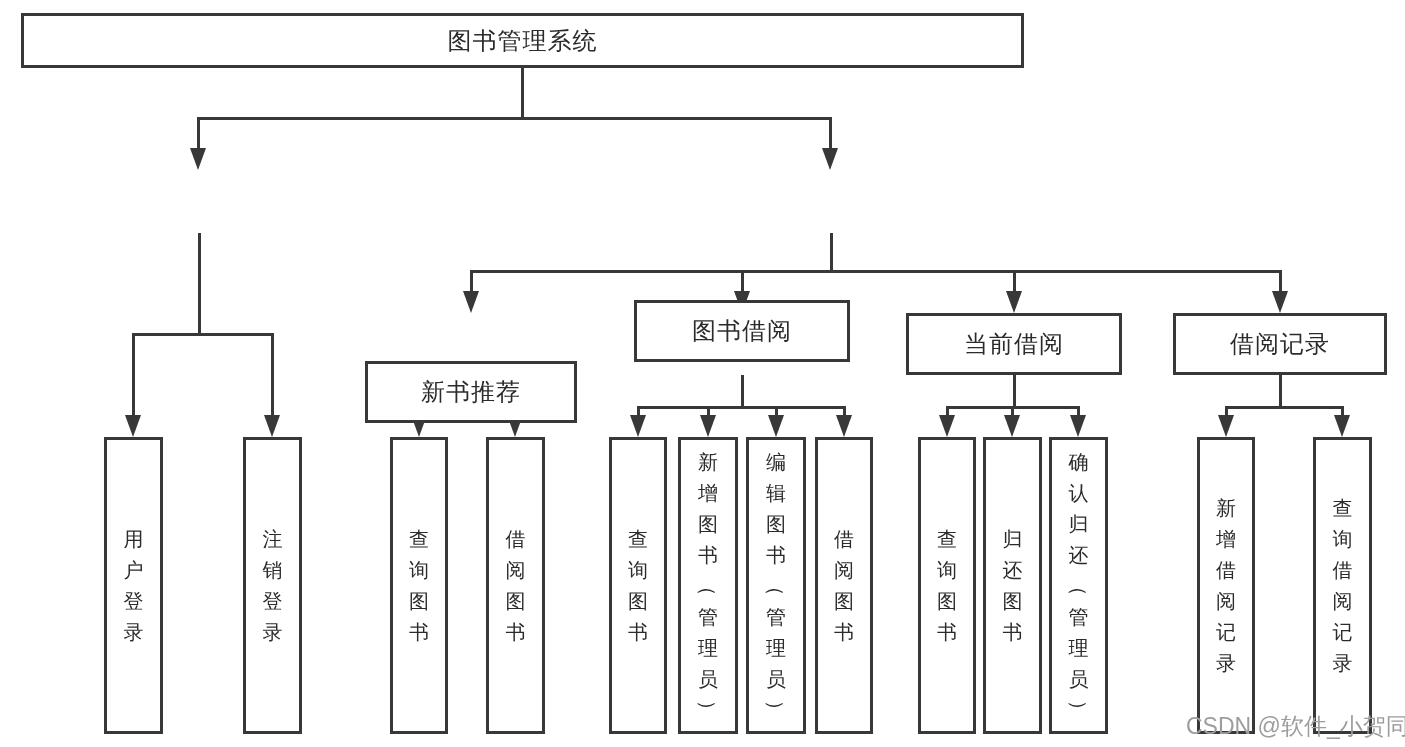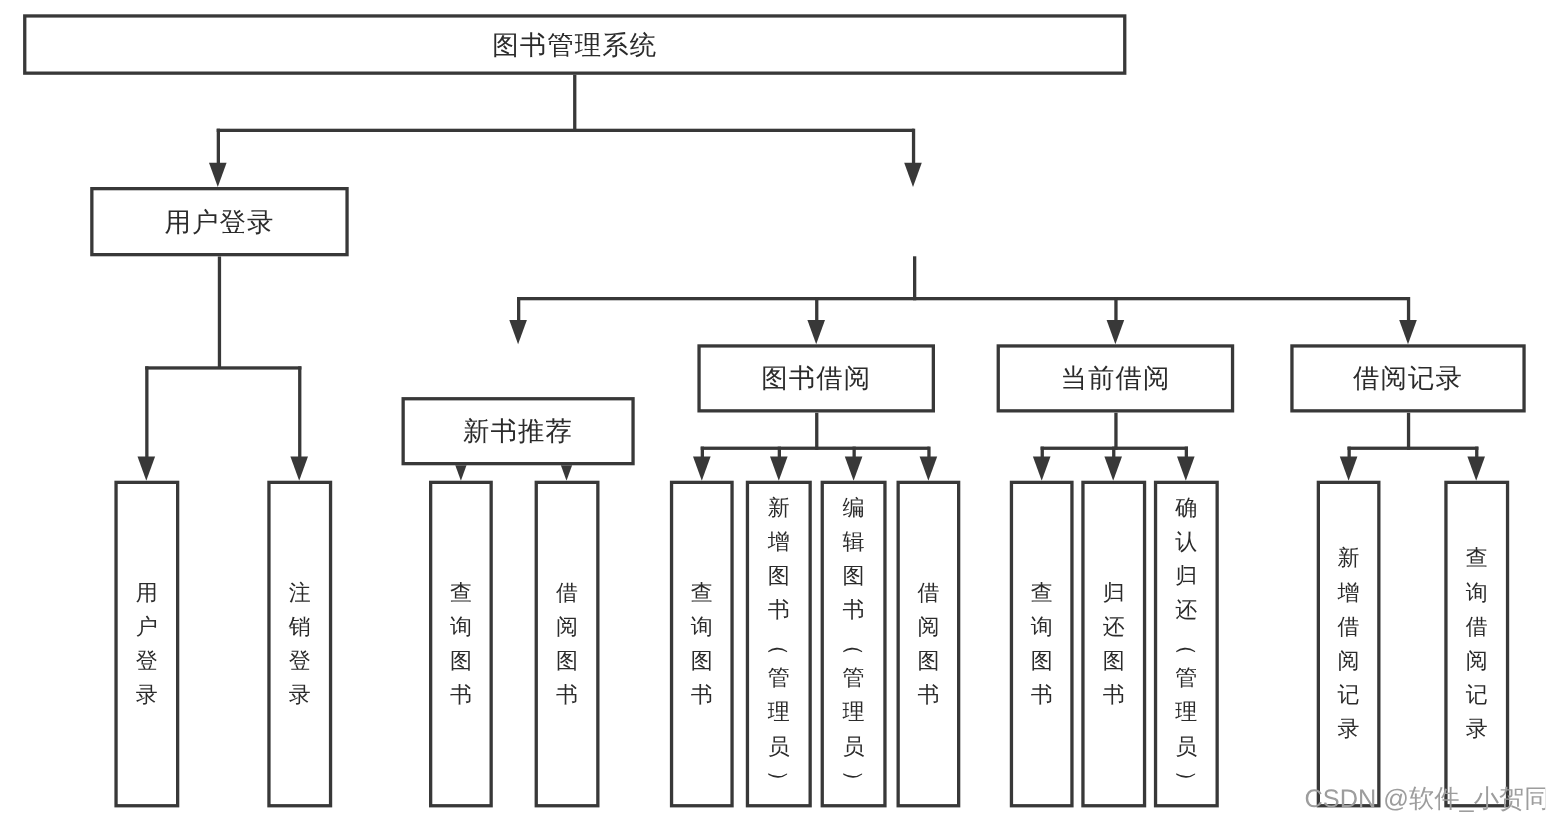--- a/index.html
+++ b/index.html
@@ -60,42 +60,41 @@
 
   <div class="box" style="left:21px; top:13px; width:1003px; height:55px;">图书管理系统</div>
 
   <div class="vline" style="left:521px; top:66px; height:53px;"></div>
   <div class="hline" style="left:197px; top:117px; width:634px;"></div>
   <div class="vline" style="left:197px; top:117px; height:33px;"></div>
   <div class="arrow" style="left:190px; top:148px;"></div>
   <div class="vline" style="left:829px; top:117px; height:33px;"></div>
   <div class="arrow" style="left:822px; top:148px;"></div>
 
-  <div class="box" style="left:82px; top:170px; width:235px; height:63px;">用户登录</div>
 
   <div class="vline" style="left:198px; top:233px; height:102px;"></div>
   <div class="hline" style="left:132px; top:333px; width:142px;"></div>
   <div class="vline" style="left:132px; top:333px; height:84px;"></div>
   <div class="arrow" style="left:125px; top:415px;"></div>
   <div class="vline" style="left:271px; top:333px; height:84px;"></div>
   <div class="arrow" style="left:264px; top:415px;"></div>
 
   <div class="vline" style="left:830px; top:233px; height:40px;"></div>
   <div class="hline" style="left:471px; top:270px; width:809px;"></div>
   <div class="vline" style="left:470px; top:270px; height:23px;"></div>
   <div class="arrow" style="left:463px; top:291px;"></div>
   <div class="vline" style="left:741px; top:270px; height:23px;"></div>
   <div class="arrow" style="left:734px; top:291px;"></div>
   <div class="vline" style="left:1013px; top:270px; height:23px;"></div>
   <div class="arrow" style="left:1006px; top:291px;"></div>
   <div class="vline" style="left:1279px; top:270px; height:23px;"></div>
   <div class="arrow" style="left:1272px; top:291px;"></div>
 
   <div class="box" style="left:365px; top:313px; width:212px; height:62px;margin-top:48px;">新书推荐</div>
-  <div class="box" style="left:634px; top:313px; width:216px; height:62px;">图书借阅</div>
+  <div class="box" style="left:634px; top:300px; width:216px; height:62px;">图书借阅</div>
   <div class="box" style="left:906px; top:313px; width:216px; height:62px;">当前借阅</div>
   <div class="box" style="left:1173px; top:313px; width:214px; height:62px;">借阅记录</div>
 
   <div class="vline" style="left:470px; top:375px; height:34px;"></div>
   <div class="hline" style="left:418px; top:406px; width:98px;"></div>
   <div class="vline" style="left:418px; top:406px; height:11px;"></div>
   <div class="arrow" style="left:411px; top:415px;"></div>
   <div class="vline" style="left:514px; top:406px; height:11px;"></div>
   <div class="arrow" style="left:507px; top:415px;"></div>
 

